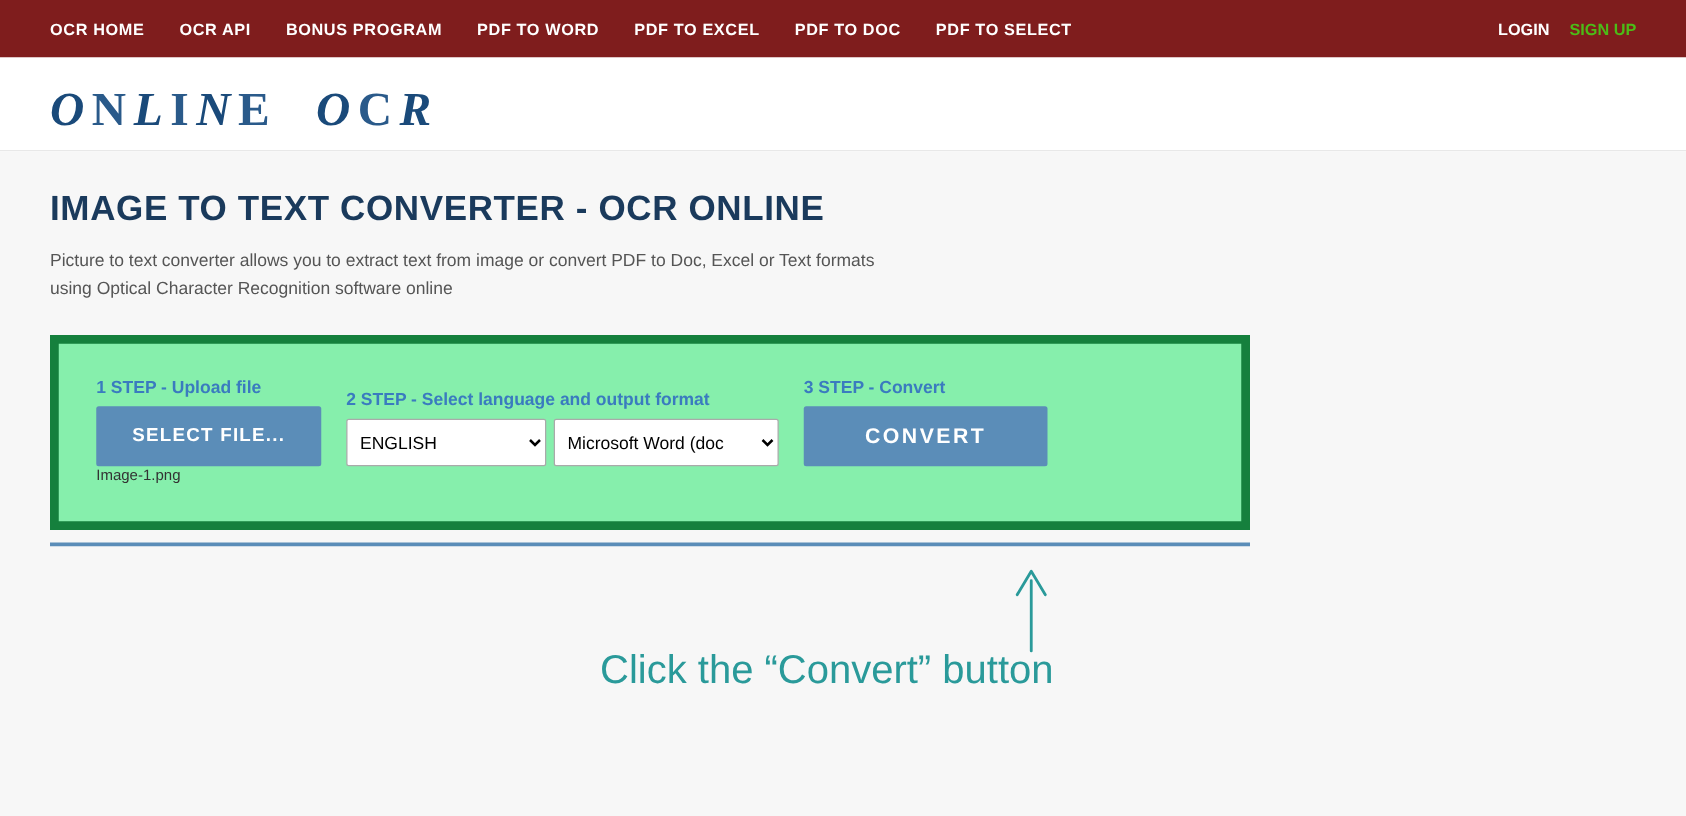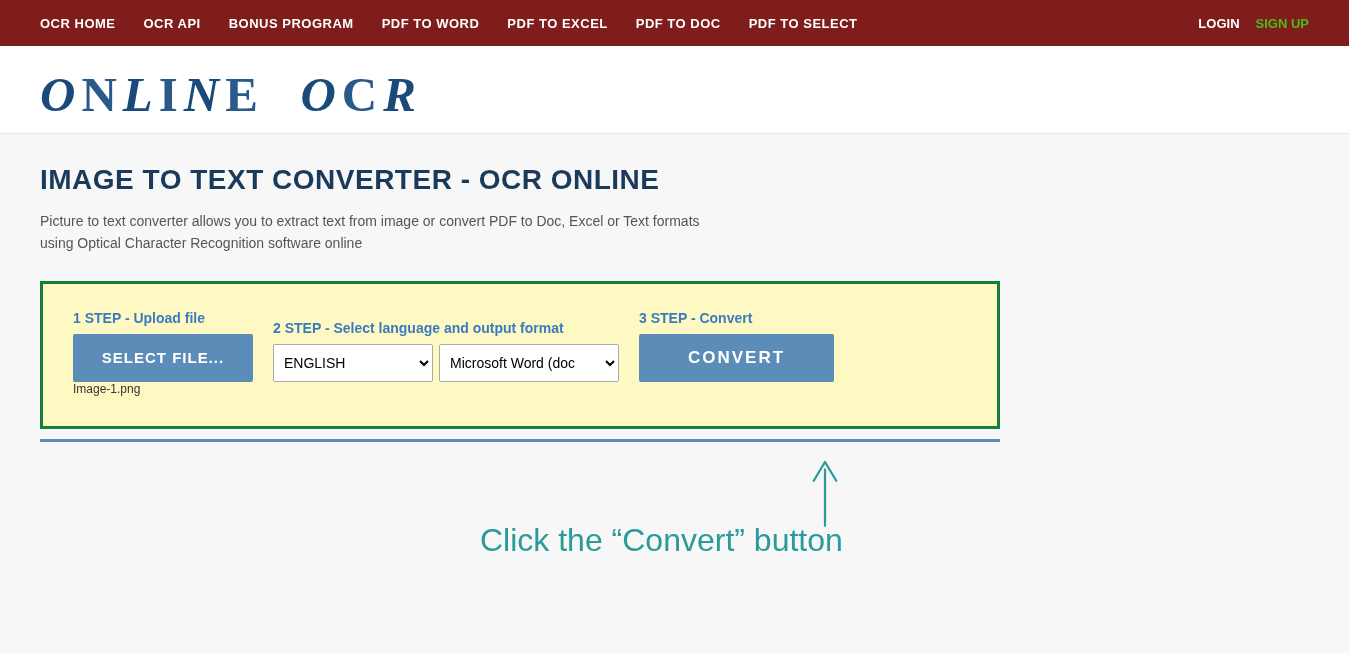--- a/index.html
+++ b/index.html
@@ -59,22 +59,22 @@
     .page-desc {
       font-size: 14px;
       color: #555;
       line-height: 1.6;
       max-width: 800px;
       margin-bottom: 26px;
     }
 
     
     .tool-panel {
-      background: #fef9c3;
-      border: 3px solid #15803d;
+      background: #86efac;
+      border: 7px solid #15803d;
       padding: 26px 30px 30px 30px;
       max-width: 960px;
       position: relative;
     }
 
     .steps-row {
       display: flex;
       align-items: flex-end;
       gap: 20px;
       flex-wrap: wrap;
@@ -187,21 +187,21 @@
     <a class="nav-link">PDF TO SELECT</a>
   </div>
   <div class="nav-right">
     <a class="nav-login">LOGIN</a>
     <a class="nav-signup">SIGN UP</a>
   </div>
 </nav>
 
 <div class="logo-area">
   <div class="logo-text">
-    <span style="color:#1a3a5c; font-family: Georgia, serif; font-size:49px; letter-spacing:6px; font-weight:900;">
+    <span style="color:#1a3a5c; font-family: Georgia, serif; font-size:38px; letter-spacing:6px; font-weight:900;">
       
       <span style="font-style:italic; color:#1a4a7a;">O</span><span style="font-style:normal; color:#2a5a8a;">N</span><span style="font-style:italic; color:#1a4a7a;">L</span><span style="font-style:normal; color:#2a5a8a;">I</span><span style="font-style:italic; color:#1a4a7a;">N</span><span style="font-style:normal; color:#2a5a8a;">E</span>&nbsp;&nbsp;<span style="font-style:italic; color:#1a4a7a;">O</span><span style="font-style:normal; color:#2a5a8a;">C</span><span style="font-style:italic; color:#1a4a7a;">R</span>
     </span>
   </div>
 </div>
 
 <div class="main-content">
   <h1 class="page-title">IMAGE TO TEXT CONVERTER - OCR ONLINE</h1>
   <p class="page-desc">
     Picture to text converter allows you to extract text from image or convert PDF to Doc, Excel or Text formats<br>

